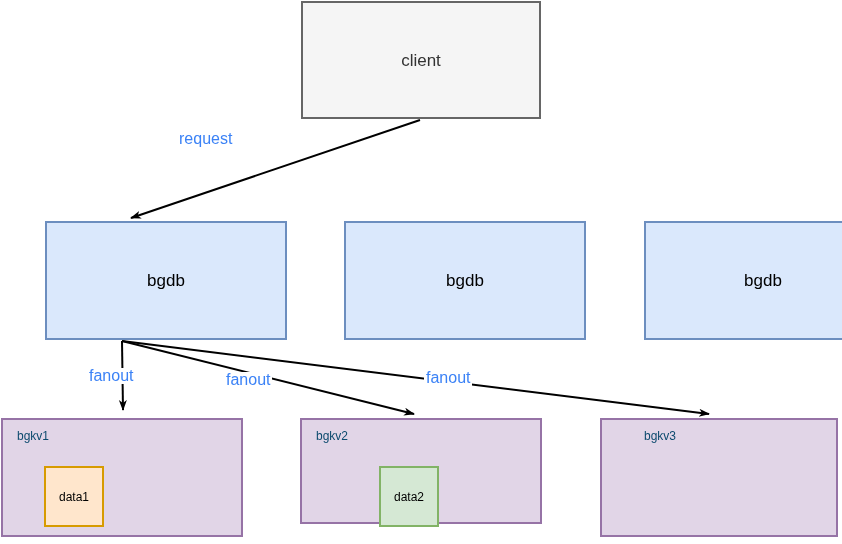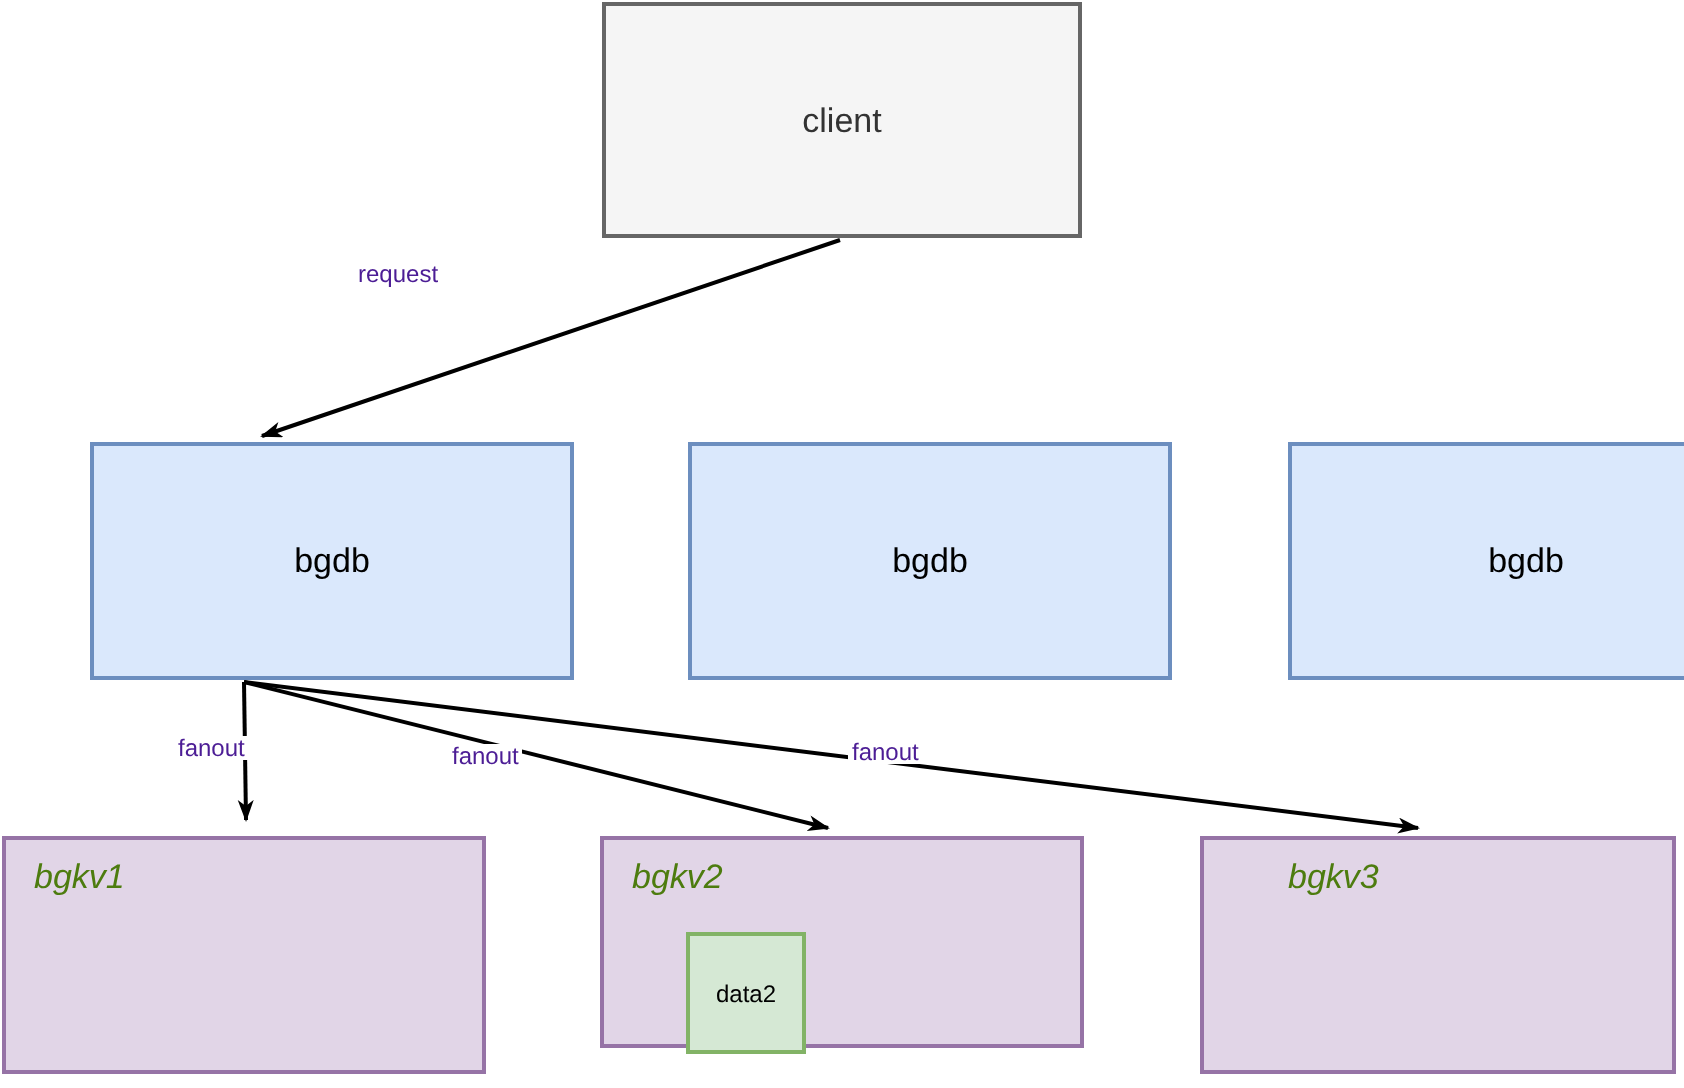--- a/index.html
+++ b/index.html
@@ -41,58 +41,57 @@
     border-color: #6c8ebf;
     margin-left: 44px;
   }
   .bgdb-box .node-label { color: #000000; }
   .bgkv-box {
     background: #e1d5e7;
     border-color: #9673a6;
   }
   .bgkv-title {
     position: absolute;
-    font-size: 17px;
+    font-size: 12px;
     line-height: 1;
-    color: #4d7c0f;
+    color: #0c4a6e;
     white-space: nowrap;
-    font-style: italic;
   }
   .data-box {
     position: absolute;
     box-sizing: border-box;
     border-width: 2px;
     border-style: solid;
     display: flex;
     align-items: center;
     justify-content: center;
   }
   .data-label {
     font-size: 12px;
     line-height: 1;
     color: #000000;
     white-space: nowrap;
   }
   .data-orange { background: #ffe6cc; border-color: #d79b00; }
-  .data-green  { background: #d5e8d4; border-color: #82b366; }
+  .data-green  { background: #d5e8d4; border-color: #82b366; margin-left: 36px; }
   .data-red    { background: #f8cecc; border-color: #b85450; }
 
   #edges {
     position: absolute;
     left: 0;
     top: 0;
     width: 842px;
     height: 544px;
     pointer-events: none;
   }
   .edge-label {
     position: absolute;
-    font-size: 12px;
+    font-size: 16px;
     line-height: 1;
-    color: #4c1d95;
+    color: #3b82f6;
     background: #ffffff;
     padding: 0 2px;
     white-space: nowrap;
   }
 </style>
 </head>
 <body>
 
 <div id="canvas">
 
@@ -123,20 +122,23 @@
   <div class="node bgdb-box node-centered" style="left:300px; top:221px; width:242px; height:119px;">
     <span class="node-label">bgdb</span>
   </div>
 
   <div class="node bgdb-box node-centered" style="left:600px; top:221px; width:238px; height:119px;">
     <span class="node-label">bgdb</span>
   </div>
 
   <div class="node bgkv-box" style="left:1px; top:418px; width:242px; height:119px;">
     <span class="bgkv-title" style="left:14px; top:10px;">bgkv1</span>
+    <div class="data-box data-orange" style="left:41px; top:46px; width:60px; height:61px;">
+      <span class="data-label">data1</span>
+    </div>
   </div>
 
   <div class="node bgkv-box" style="left:300px; top:418px; width:242px; height:106px;">
     <span class="bgkv-title" style="left:14px; top:10px;">bgkv2</span>
     <div class="data-box data-green" style="left:41px; top:46px; width:60px; height:61px;">
       <span class="data-label">data2</span>
     </div>
   </div>
 
   <div class="node bgkv-box" style="left:600px; top:418px; width:238px; height:119px;">

